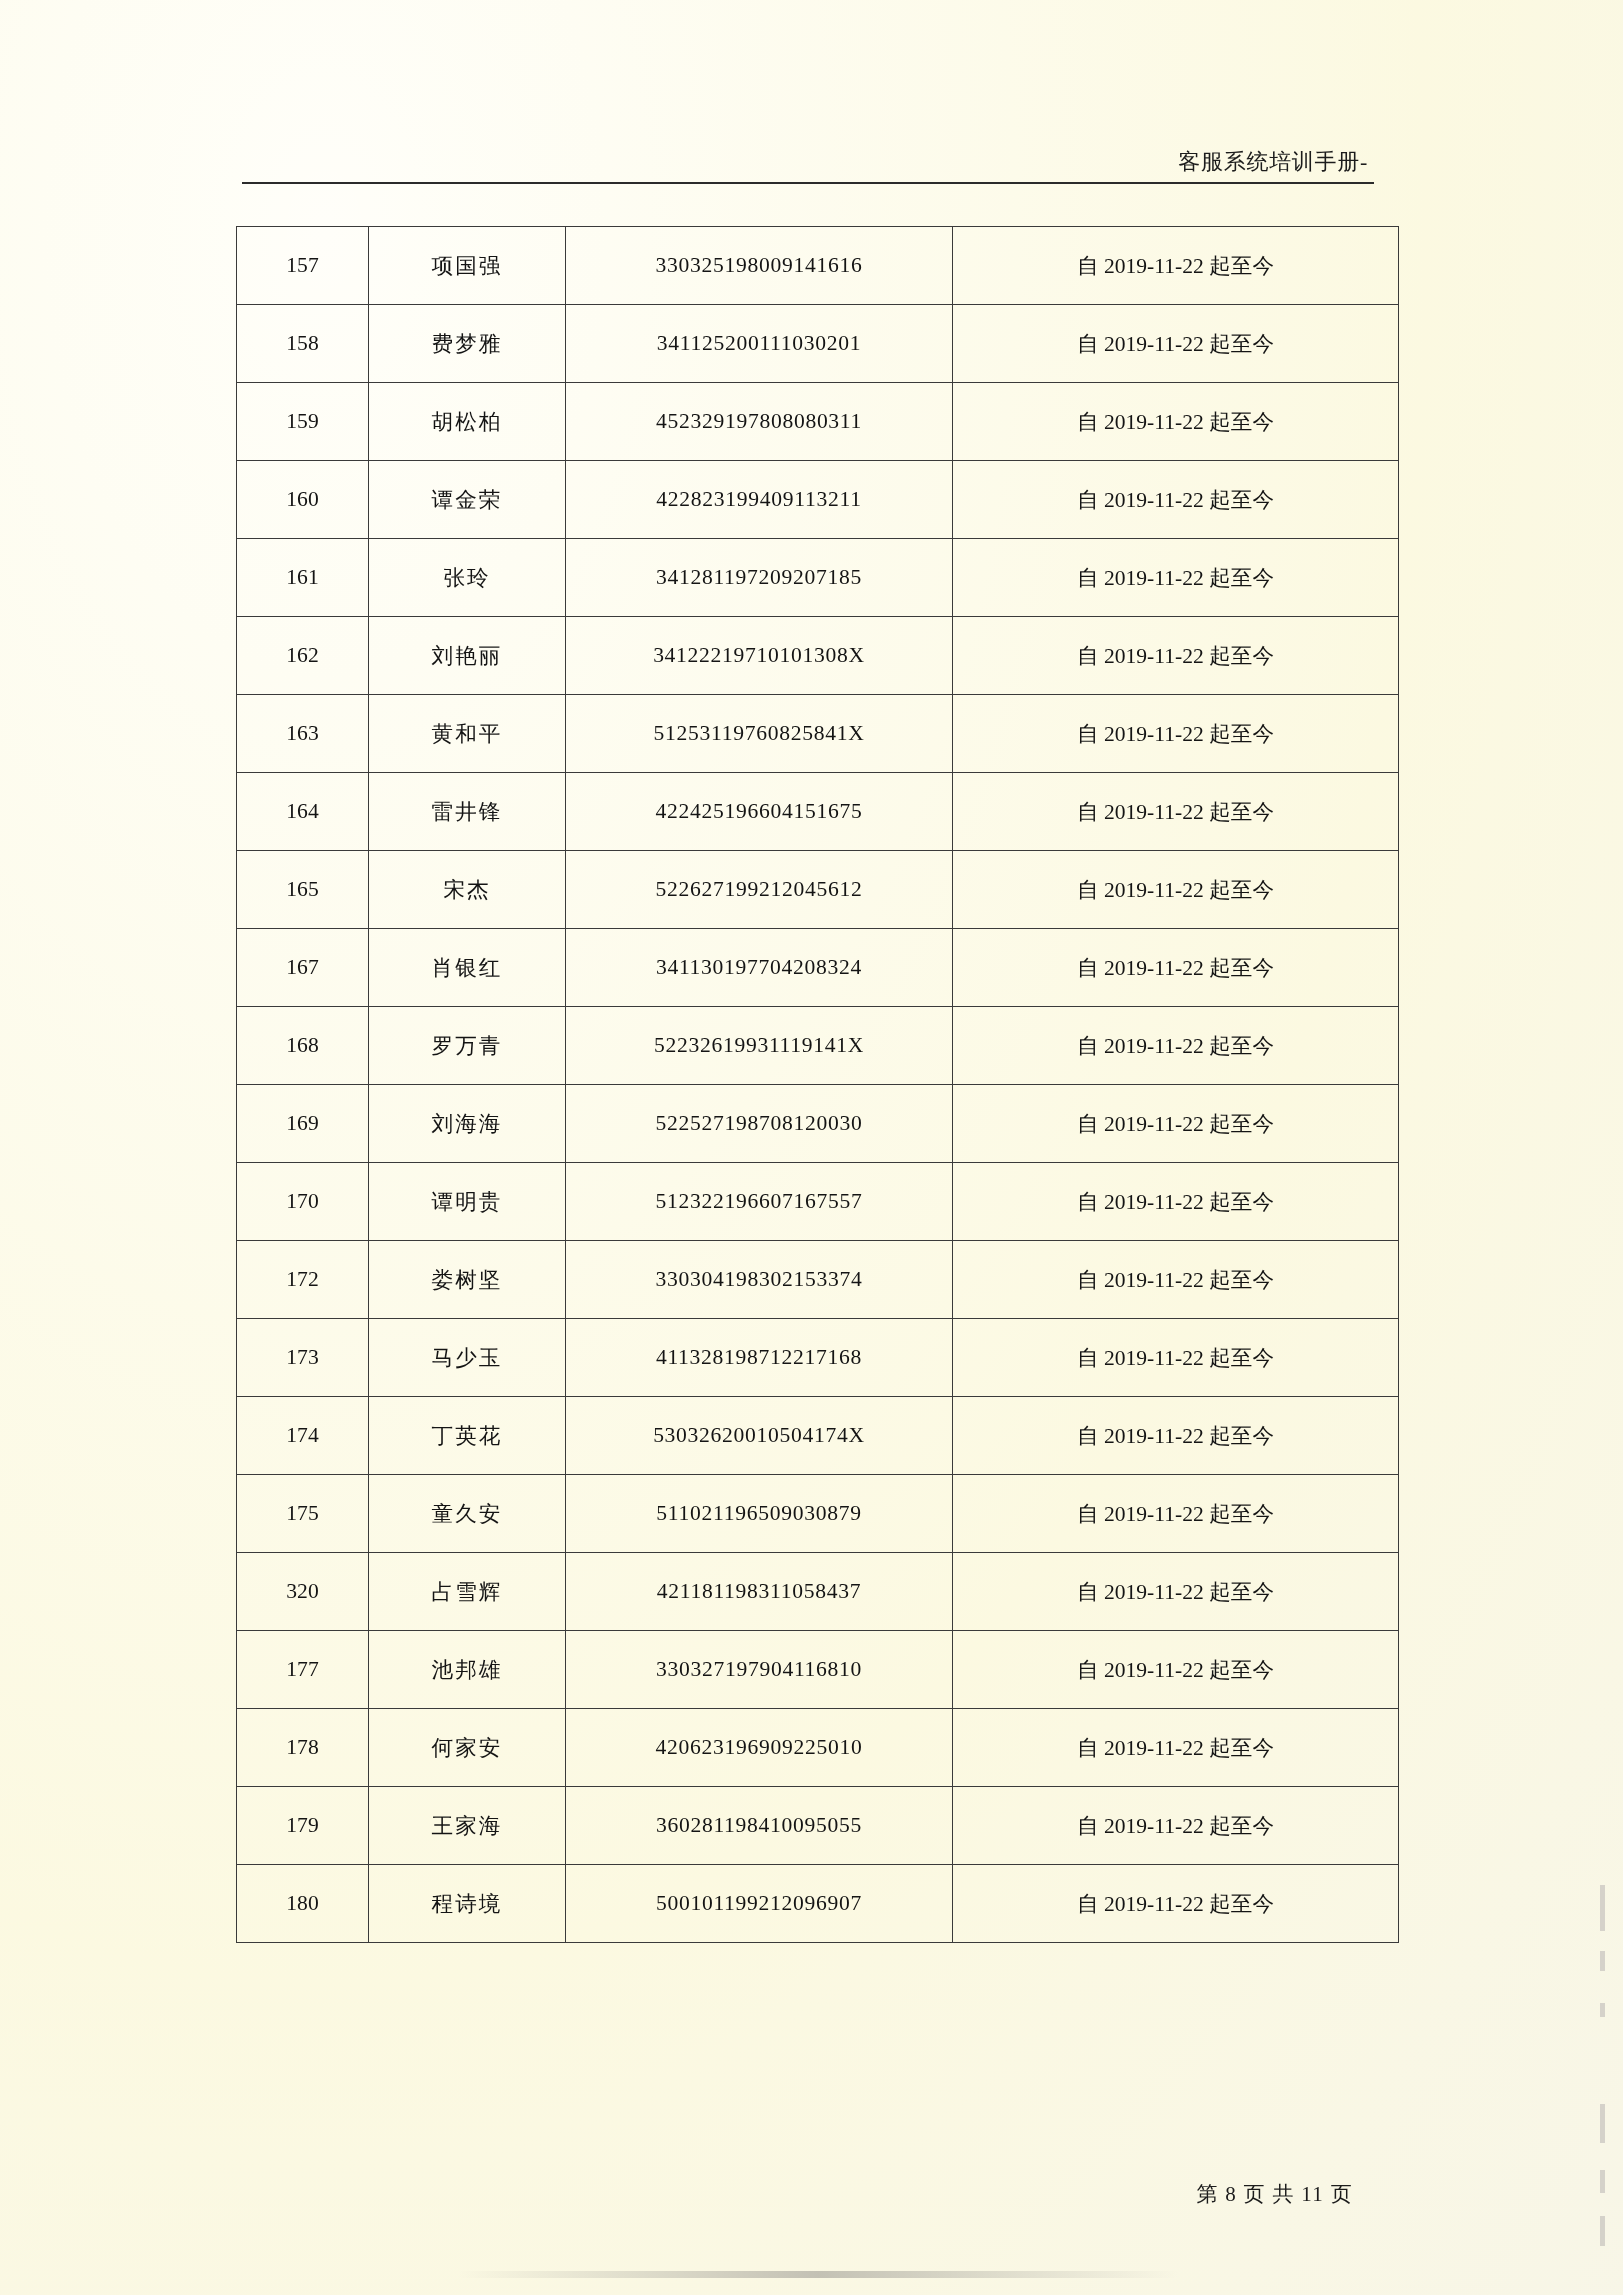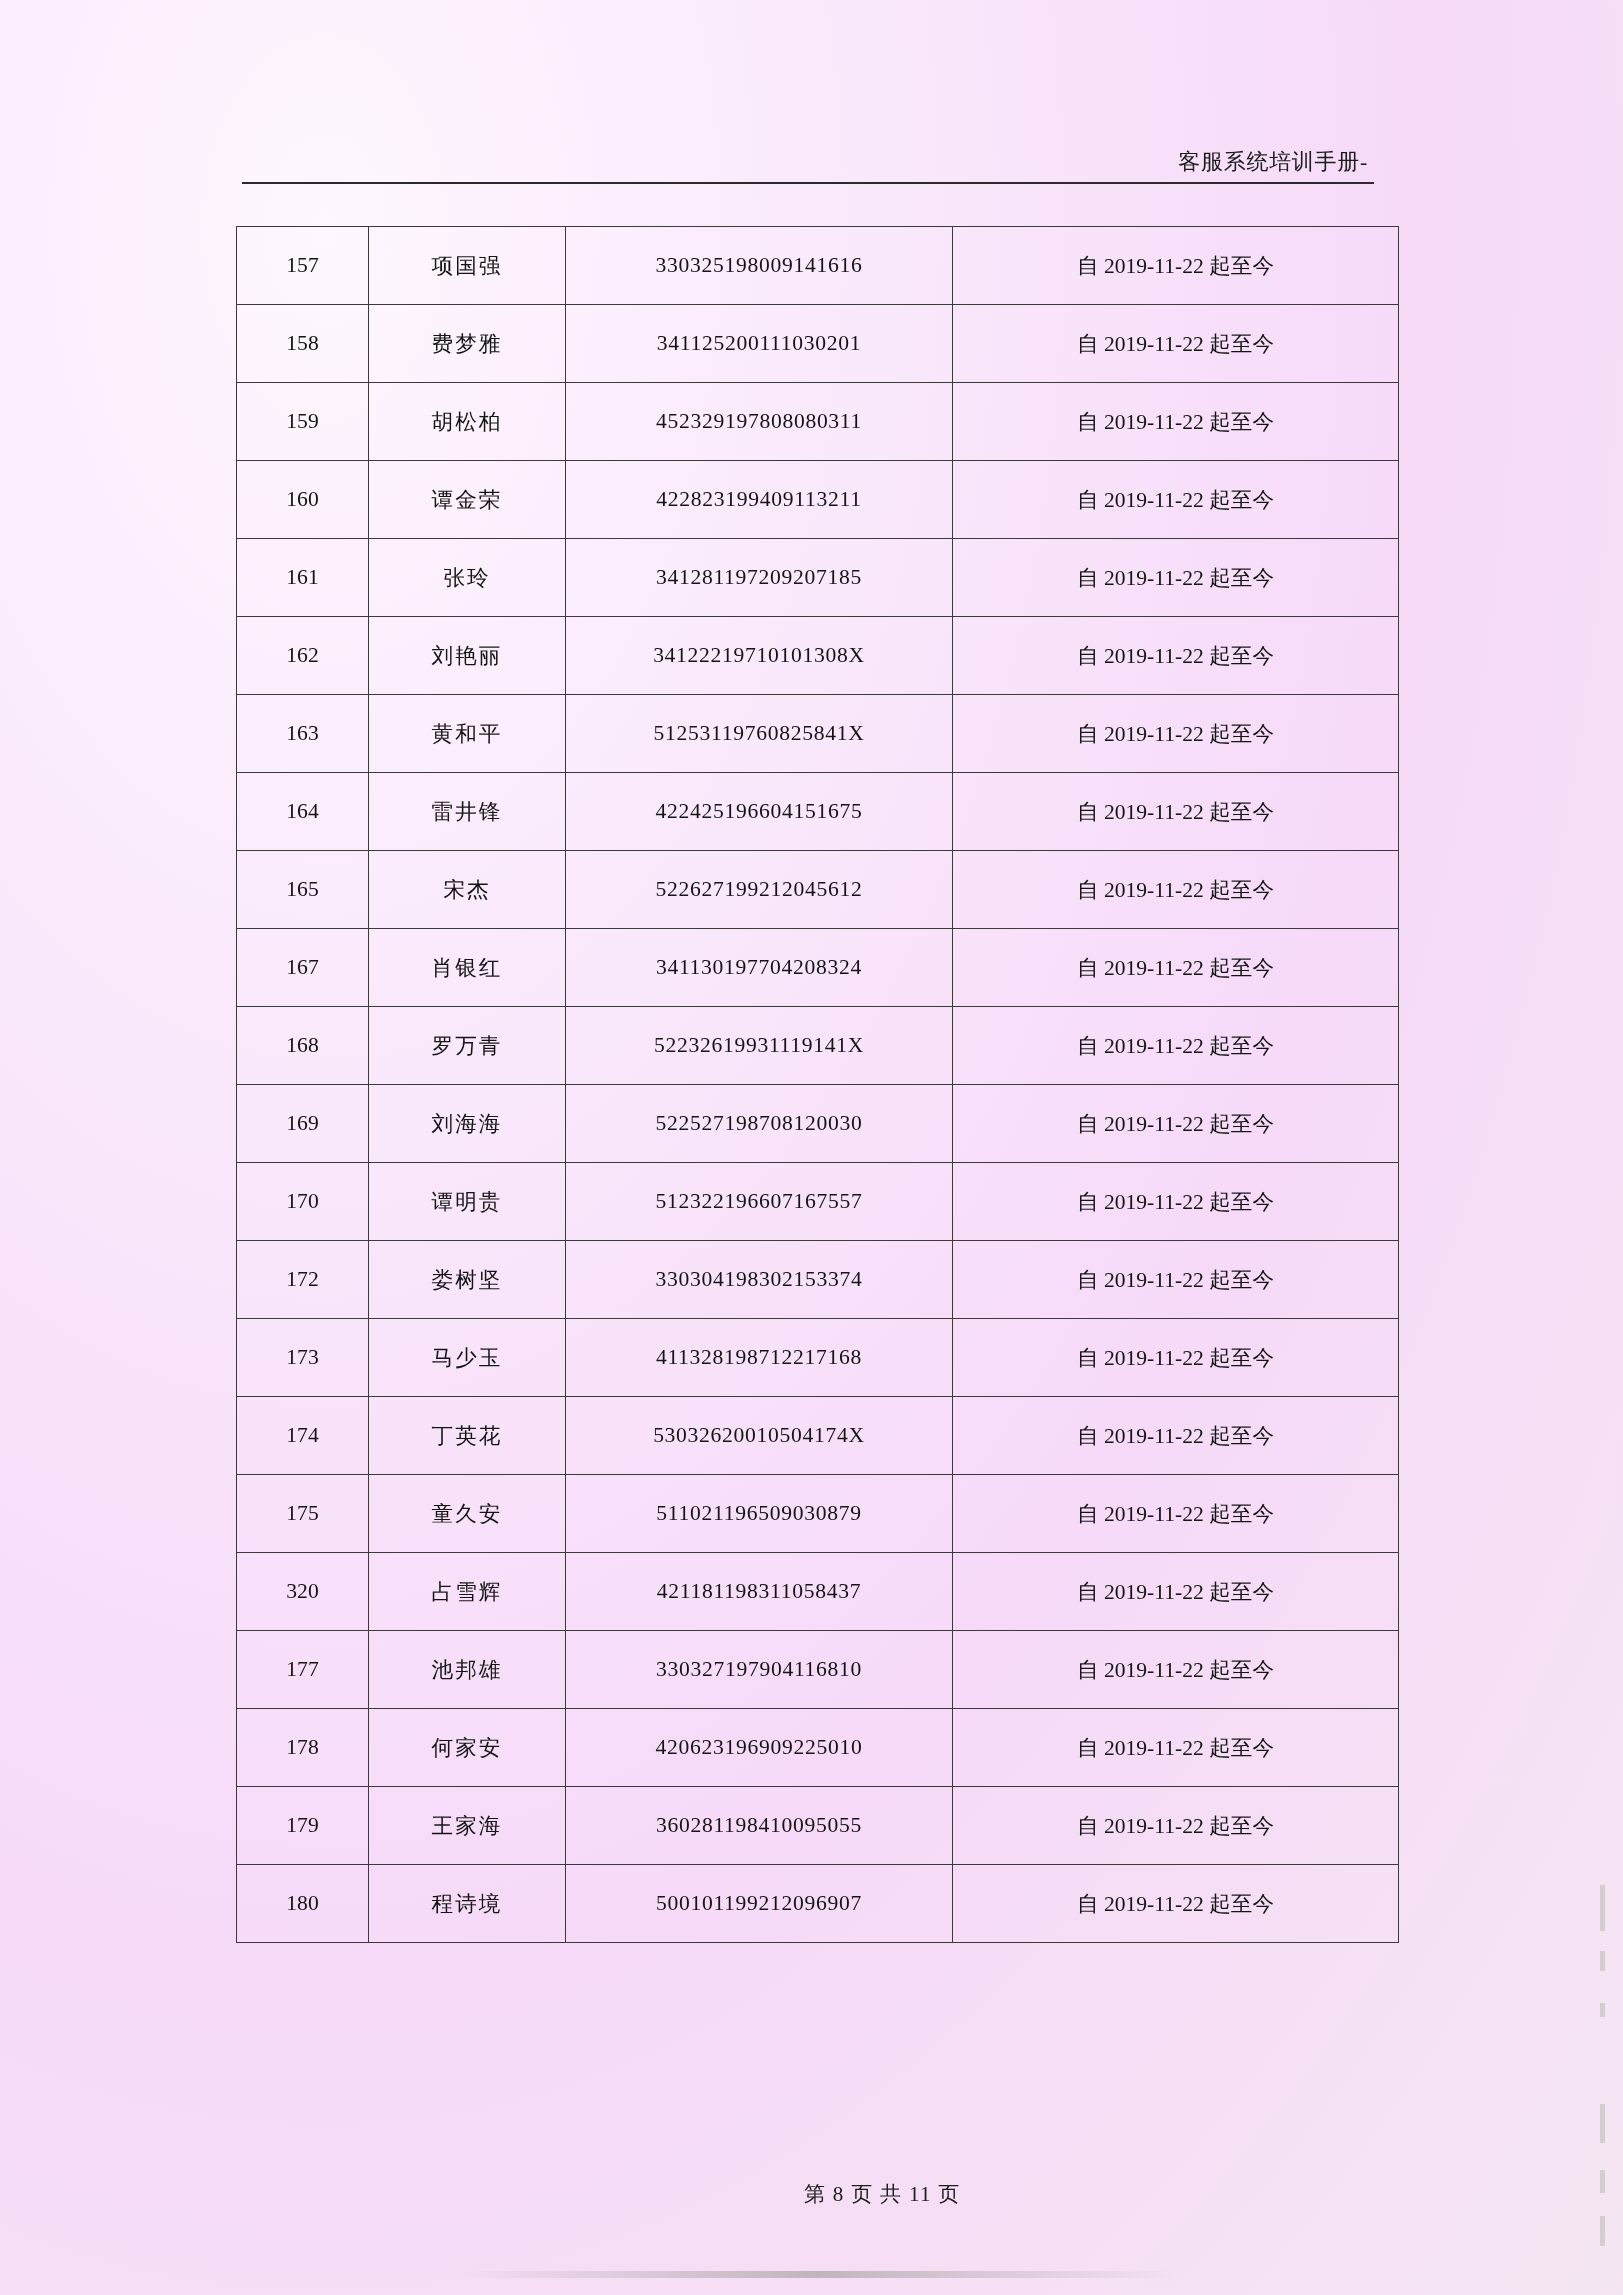--- a/index.html
+++ b/index.html
@@ -11,21 +11,21 @@
     width: 1623px;
     height: 2295px;
     position: relative;
     font-family: "Liberation Serif", serif;
     color: #1a1a1a;
     overflow: hidden;
   }
   .page {
     position: absolute;
     inset: 0;
-    background: #f0abfc;
+    background: #fef9c3;
   }
   
   .paper-tint {
     position: absolute;
     inset: 0;
     background:
       radial-gradient(ellipse at 20% 10%, rgba(255,255,255,0.9) 0%, rgba(250,249,245,0.6) 60%, rgba(246,245,240,0.8) 100%);
     pointer-events: none;
   }
   .header-area {
@@ -67,23 +67,24 @@
     vertical-align: middle;
     padding: 0;
     color: #141414;
   }
   .col-idx { width: 131px; font-family: "Liberation Serif", serif; }
   .col-name { width: 196px; font-family: "Liberation Serif", serif; letter-spacing: 2px; }
   .col-id { width: 386px; font-family: "Liberation Serif", serif; letter-spacing: 0.7px; }
   .col-period { width: 445px; font-family: "Liberation Serif", serif; }
   .footer-area {
     position: absolute;
-    left: 804px;
+    left: 764px;
     top: 2180px;
     width: 589px;
+    text-align: right;
   }
   .footer-text {
     font-size: 21px;
     letter-spacing: 1.3px;
     color: #1c1c1c;
   }
   
   .edge-mark {
     position: absolute;
     right: 18.3px;

